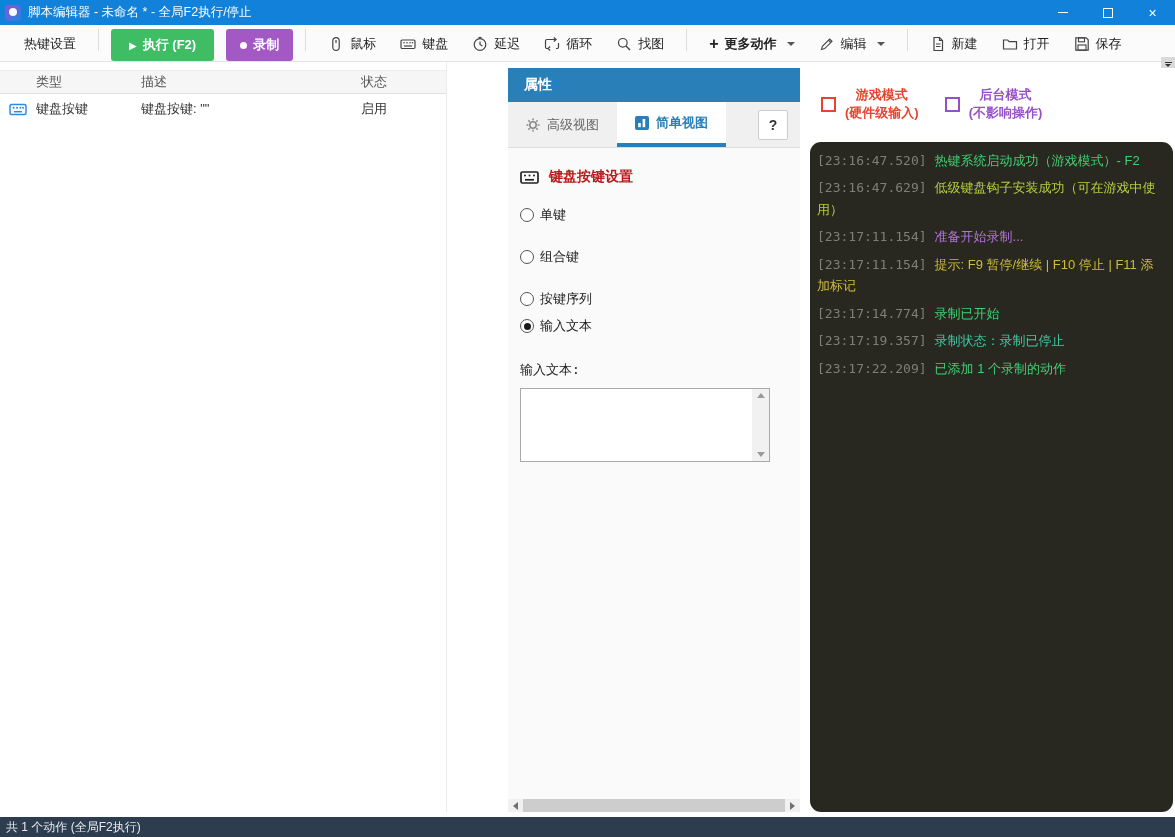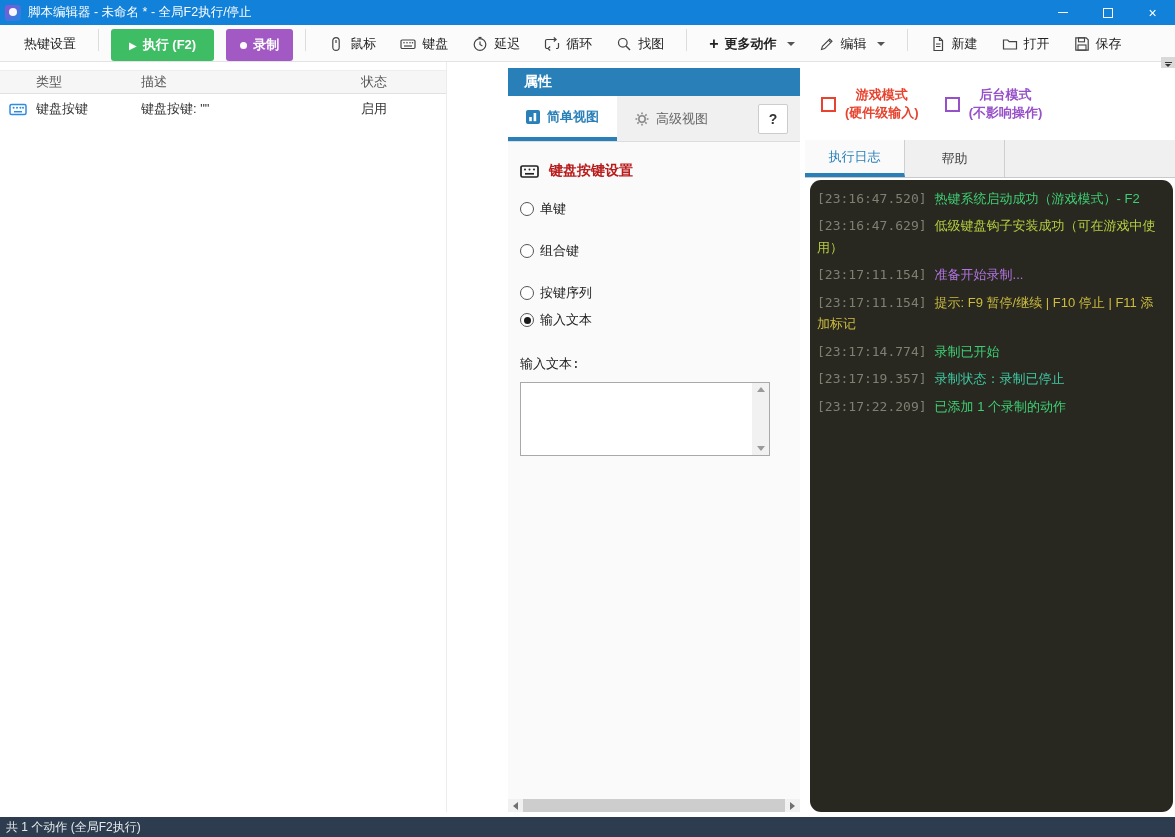--- a/index.html
+++ b/index.html
@@ -46,21 +46,21 @@
     border-right:1px solid #ececec; }
   .tbl-header, .tbl-row { display:grid; grid-template-columns:36px 105px 1fr 85px; align-items:center; }
   .tbl-header { height:24px; margin-top:8px; background:#f6f6f6; border-top:1px solid #eee;
     border-bottom:1px solid #e2e2e2; font-size:13px; color:#555; }
   .tbl-row { height:30px; font-size:13px; color:#333; background:#fff; }
   .kb-ico-cell { display:flex; justify-content:center; }
 
   
   .center-panel { position:absolute; top:68px; left:508px; width:292px; height:744px;
     background:#fafafa; display:flex; flex-direction:column; }
-  .props-header { height:28px; background:#2980b9; color:#fff; font-size:14px; font-weight:bold;
+  .props-header { height:34px; background:#2980b9; color:#fff; font-size:14px; font-weight:bold;
     display:flex; align-items:center; padding:0 16px; flex:0 0 auto; }
   .props-tabs { height:46px; background:#f0f0f0; border-bottom:1px solid #ddd; display:flex;
     align-items:stretch; position:relative; flex:0 0 auto; }
   .ptab { display:flex; align-items:center; gap:7px; padding:0 18px; font-size:13px; color:#666;
     cursor:default; }
   .ptab.active { background:#fff; color:#2980b9; font-weight:bold; border-bottom:4px solid #2980b9; }
   .help-btn { position:absolute; right:12px; top:8px; width:30px; height:30px; background:#fff;
     border:1px solid #ccc; border-radius:2px; font-weight:bold; font-size:14px; color:#333;
     display:flex; align-items:center; justify-content:center; }
   .props-content { flex:1; padding:0 12px; overflow:hidden; }
@@ -277,48 +277,48 @@
       <span>键盘按键: ""</span>
       <span>启用</span>
     </div>
   </div>
 
   <div class="center-panel">
     <div class="props-header" style="background: rgb(41, 128, 185);">
       <span>属性</span>
     </div>
     <div class="props-tabs">
-      <div class="ptab active">
-        <span>
-          <svg width="14" height="14" viewBox="0 0 14 14">
-              <rect x="0" y="0" width="14" height="14" rx="2" fill="#2980b9"></rect>
-              <rect x="3.2" y="7" width="2.6" height="4.2" fill="#fff"></rect>
-              <rect x="7.6" y="3" width="2.6" height="8.2" fill="#fff"></rect>
-            </svg>
-        </span>
-        <span>简单视图</span>
-      </div>
       <div class="ptab">
         <span>
           <svg width="14" height="14" viewBox="0 0 14 14">
               <circle cx="7" cy="7" r="3.2" fill="none" stroke="#8a8a8a" stroke-width="1.6"></circle>
               <g stroke="#8a8a8a" stroke-width="1.6">
                 <line x1="7" y1="0.5" x2="7" y2="2.3"></line>
                 <line x1="7" y1="11.7" x2="7" y2="13.5"></line>
                 <line x1="0.5" y1="7" x2="2.3" y2="7"></line>
                 <line x1="11.7" y1="7" x2="13.5" y2="7"></line>
                 <line x1="2.4" y1="2.4" x2="3.7" y2="3.7"></line>
                 <line x1="10.3" y1="10.3" x2="11.6" y2="11.6"></line>
                 <line x1="2.4" y1="11.6" x2="3.7" y2="10.3"></line>
                 <line x1="10.3" y1="3.7" x2="11.6" y2="2.4"></line>
               </g>
             </svg>
         </span>
         <span>高级视图</span>
       </div>
+      <div class="ptab active">
+        <span>
+          <svg width="14" height="14" viewBox="0 0 14 14">
+              <rect x="0" y="0" width="14" height="14" rx="2" fill="#2980b9"></rect>
+              <rect x="3.2" y="7" width="2.6" height="4.2" fill="#fff"></rect>
+              <rect x="7.6" y="3" width="2.6" height="8.2" fill="#fff"></rect>
+            </svg>
+        </span>
+        <span>简单视图</span>
+      </div>
       <div class="help-btn">?</div>
     </div>
     <div class="props-content">
       <div class="section-heading">
         <span>
           <svg width="19" height="15" viewBox="0 0 19 15">
               <rect x="1" y="2" width="17" height="11" rx="1.5" fill="none" stroke="#222" stroke-width="1.7"></rect>
               <line x1="5" y1="9.8" x2="14" y2="9.8" stroke="#222" stroke-width="1.7"></line>
               <circle cx="5" cy="5.6" r="1" fill="#222"></circle>
               <circle cx="9.5" cy="5.6" r="1" fill="#222"></circle>
@@ -373,24 +373,20 @@
         </span>
       </label>
       <label class="mode-item">
         <span class="cbx" style="border-color: rgb(150, 80, 200);"></span>
         <span class="mode-label" style="color: rgb(150, 80, 200);">
           <span style="display:block">后台模式</span>
           <span style="display:block">(不影响操作)</span>
         </span>
       </label>
     </div>
-    <div class="log-tabs">
-      <div class="ltab active">执行日志</div>
-      <div class="ltab">帮助</div>
-    </div>
     <div class="log" style="background: rgb(40, 40, 32); border-radius: 11px;">
       <div class="log-entry">
         <span class="log-time">[23:16:47.520]</span><span class="log-msg" style="color: rgb(63, 207, 115);">热键系统启动成功（游戏模式）- F2</span>
       </div>
       <div class="log-entry">
         <span class="log-time">[23:16:47.629]</span><span class="log-msg" style="color: rgb(182, 207, 63);">低级键盘钩子安装成功（可在游戏中使用）</span>
       </div>
       <div class="log-entry">
         <span class="log-time">[23:17:11.154]</span><span class="log-msg" style="color: rgb(177, 115, 224);">准备开始录制...</span>
       </div>

